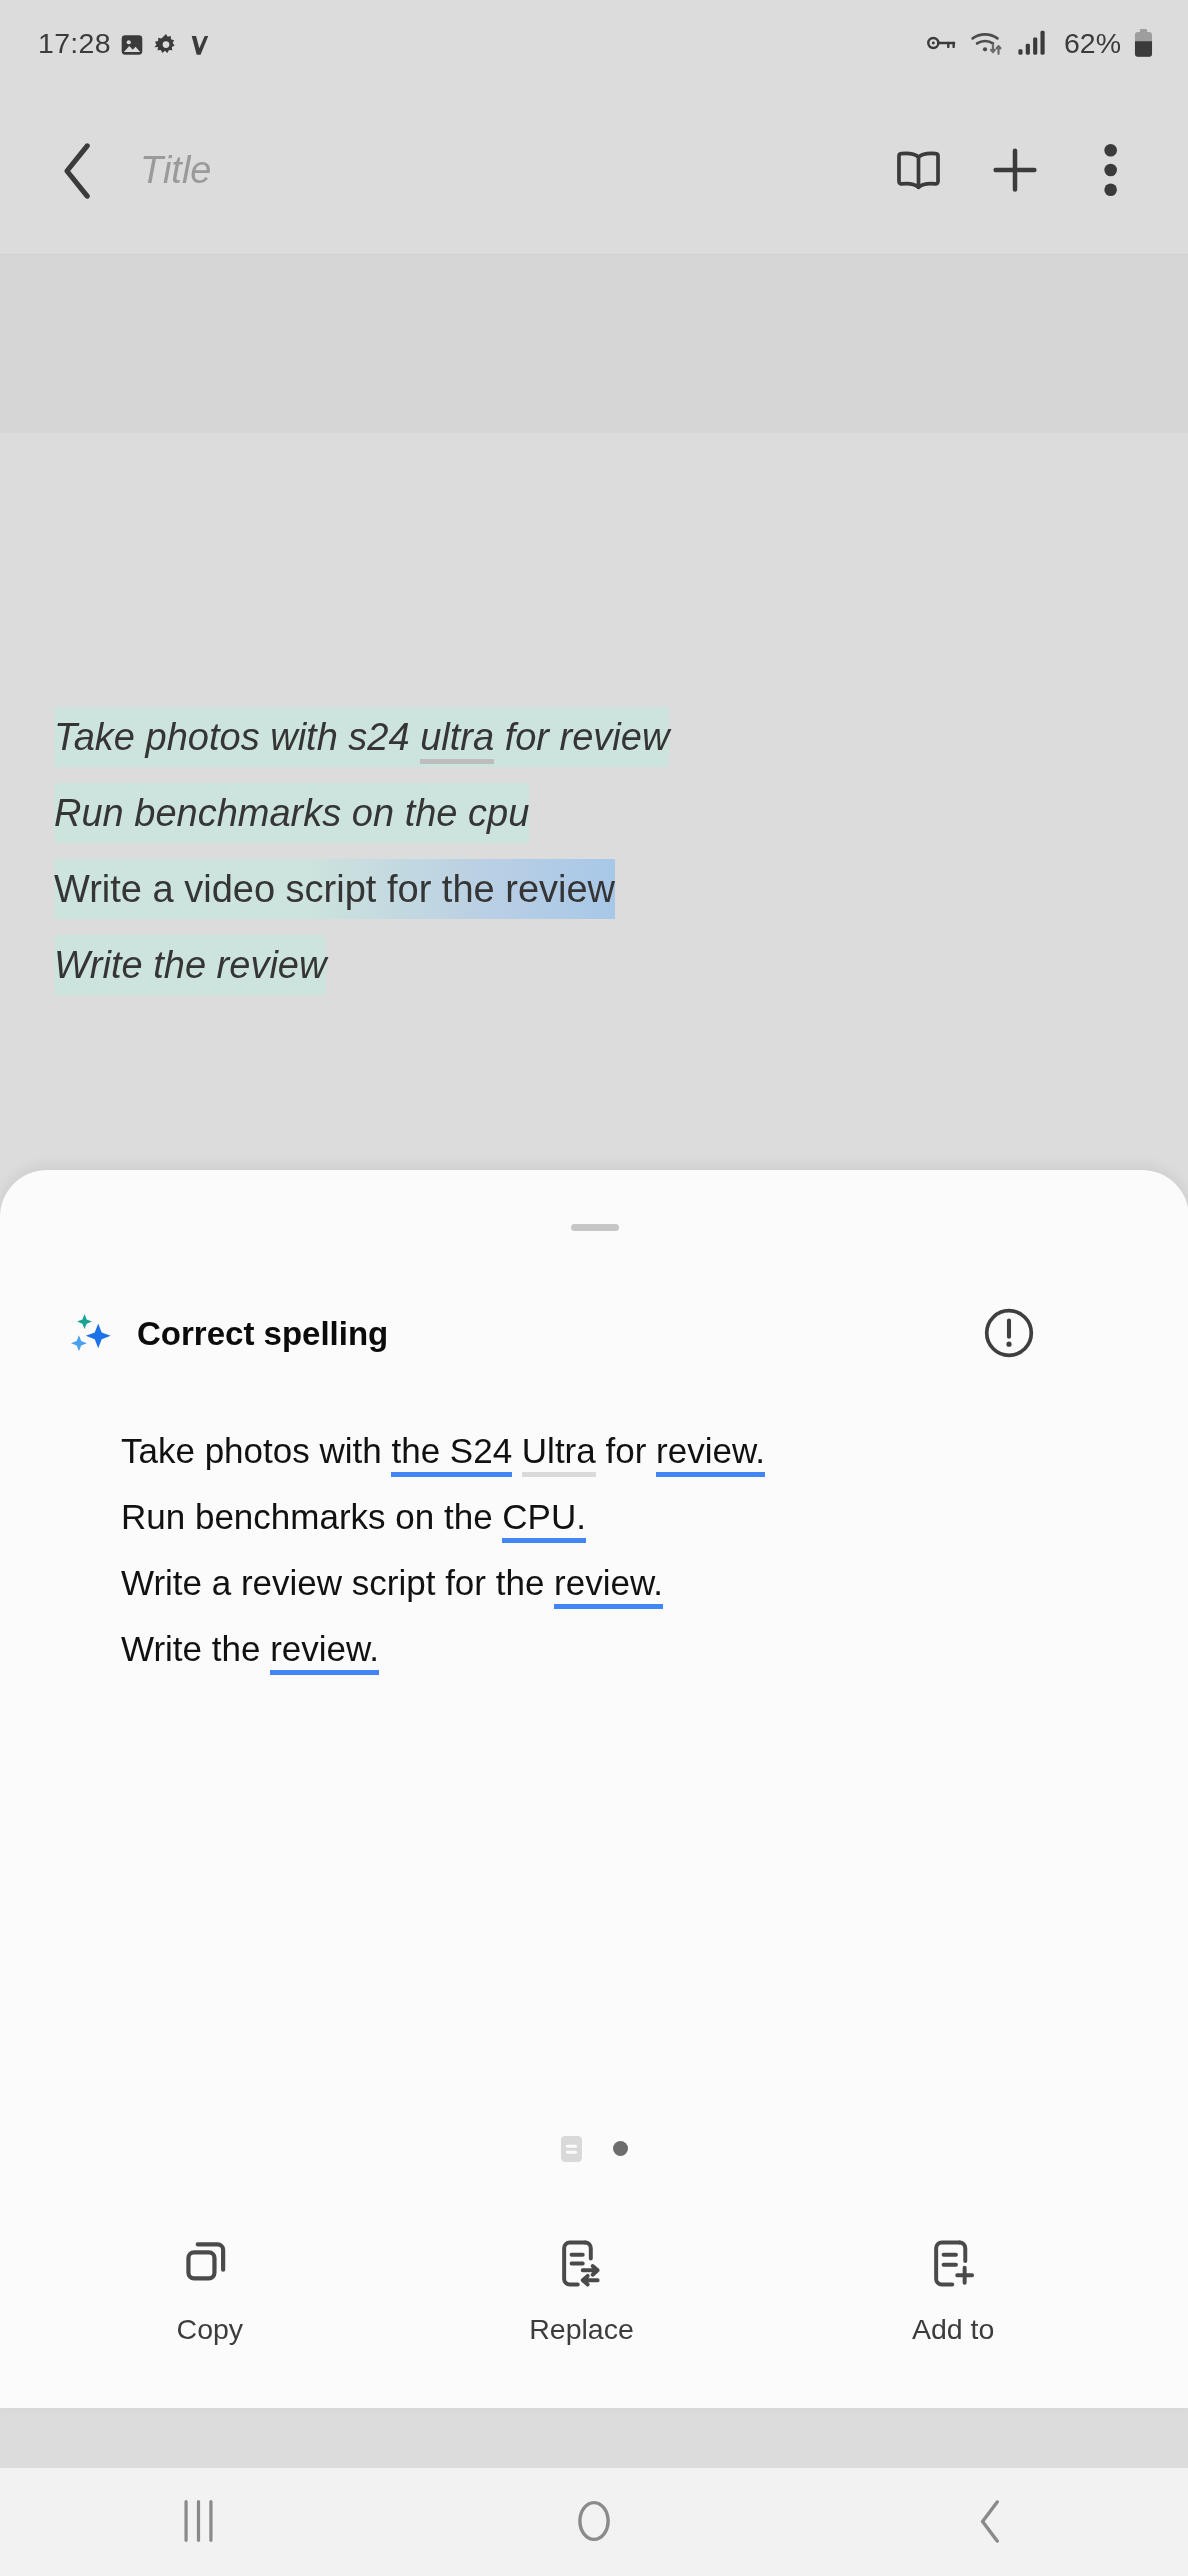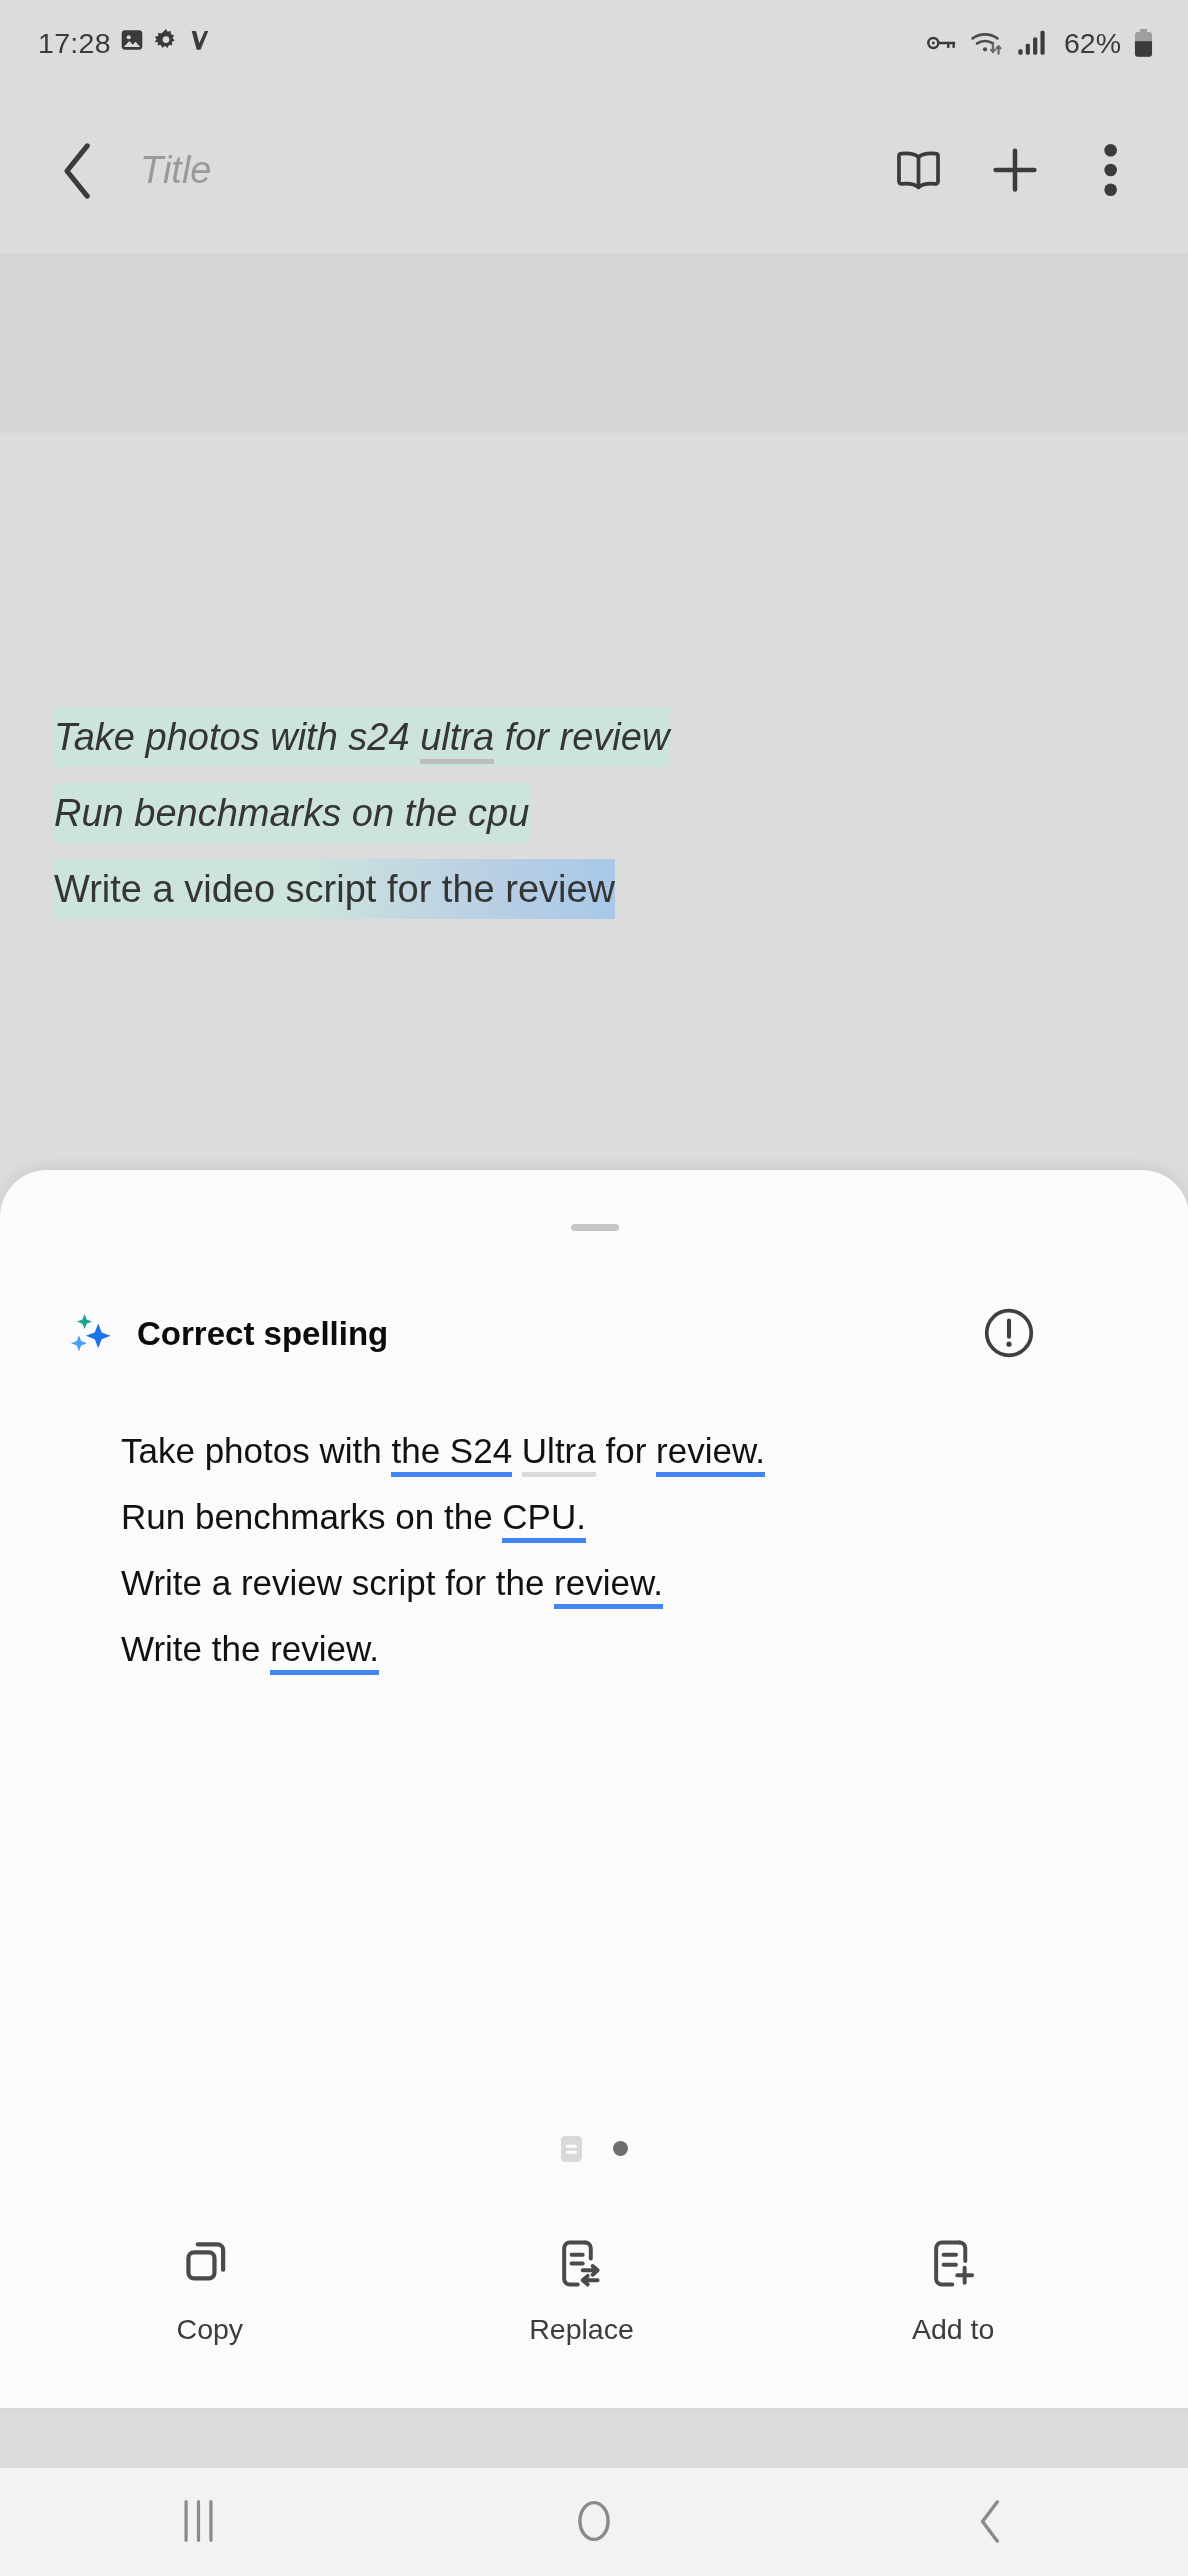--- a/index.html
+++ b/index.html
@@ -18,21 +18,21 @@
 
   
   #status-bar {
     position: absolute; top: 0; left: 0;
     width: 1189px; height: 87px;
     display: flex; align-items: center;
     justify-content: space-between;
     padding: 0 35px 0 38px;
     background: #dcdcdc;
   }
-  .status-left { display: flex; align-items: flex-start; gap: 8px; }
+  .status-left { display: flex; align-items: flex-end; gap: 8px; }
   .status-time {
     font-size: 28.5px; color: #3b3b3b; letter-spacing: 0.3px;
     font-weight: 400;
   }
   .status-right { display: flex; align-items: center; gap: 12px; }
   .battery-pct { font-size: 28.5px; color: #3b3b3b; margin-left: 3.7px; }
 
   
   #app-bar {
     position: absolute; top: 87px; left: 0;
@@ -281,20 +281,23 @@
       <div class="line">
         <span class="hl hl-teal">
           <span>Take photos with s24 </span><span class="misspell">ultra</span><span> for review</span>
         </span>
       </div>
       <div class="line">
         <span class="hl hl-teal">Run benchmarks on the cpu</span>
       </div>
       <div class="line">
         <span class="hl hl-blue">Write a video script for the review</span>
+      </div>
+      <div class="line">
+        <span class="hl hl-teal">Write the review</span>
       </div>
     </div>
 
     <div class="sel-handle" id="sel-handle-start">
       <svg class="drop" viewBox="0 0 40 40">
           <path d="M40 0H20A20 20 0 1 0 40 20z" fill="#6fbfbf"></path>
         </svg>
     </div>
     <div class="sel-handle" id="sel-handle-end">
       <svg class="drop" viewBox="0 0 40 40">

